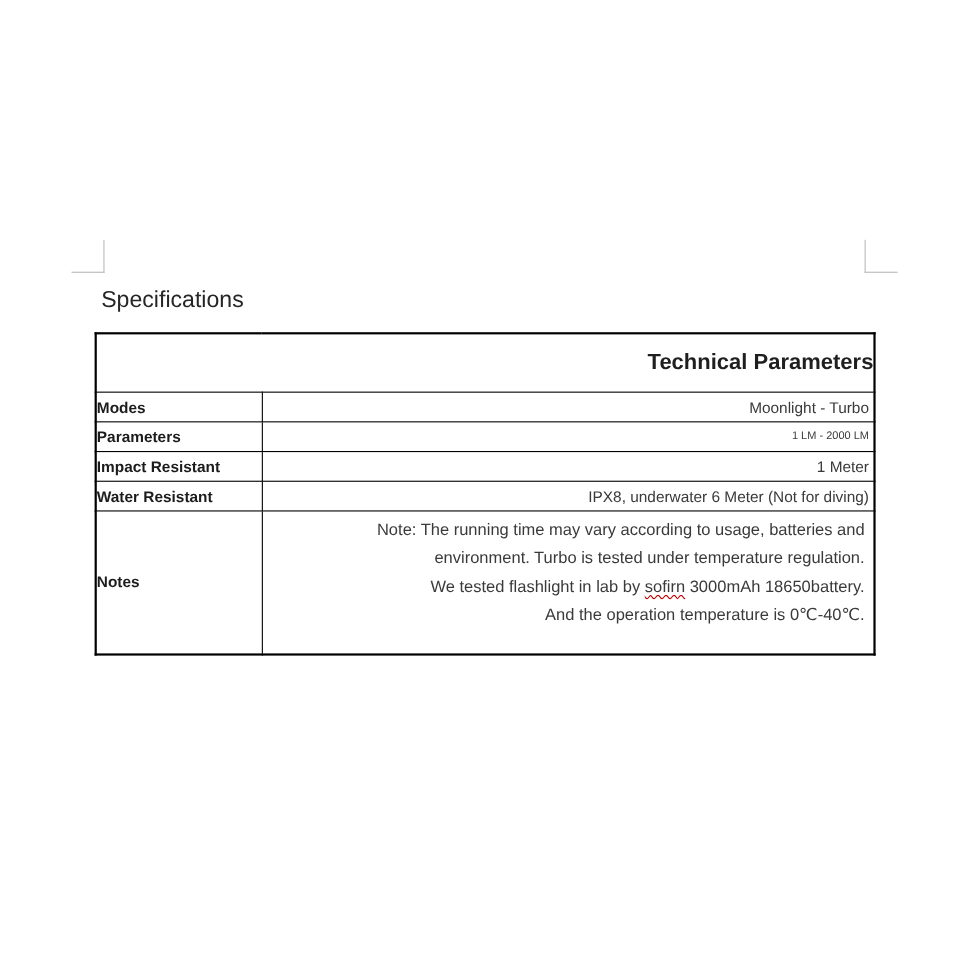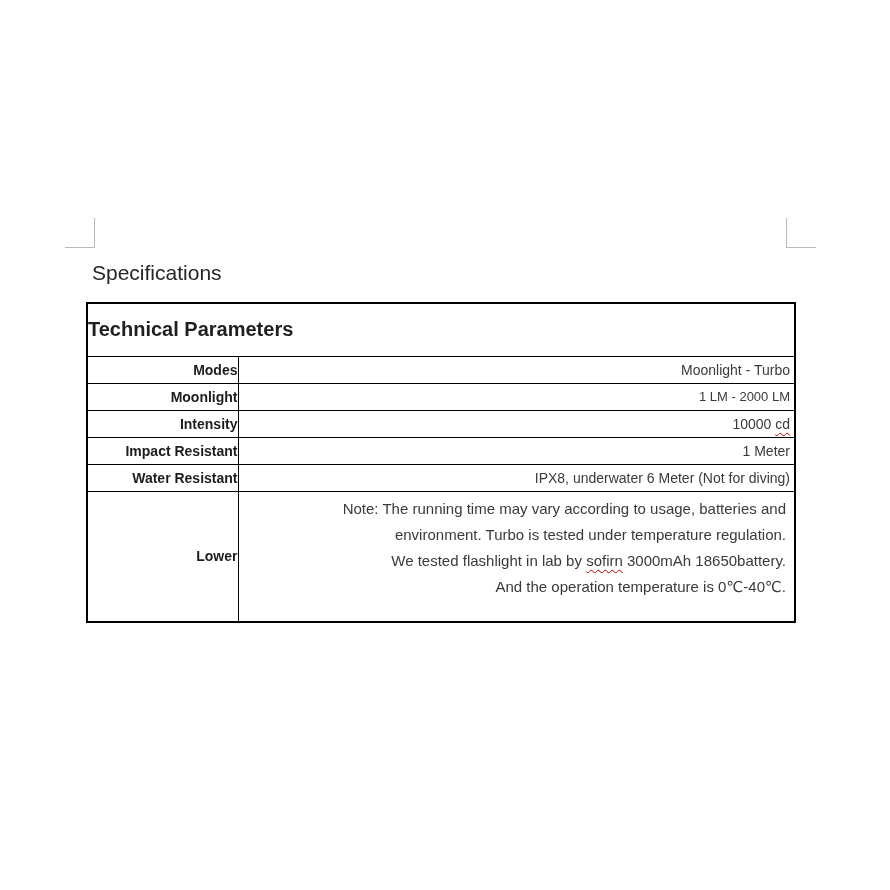--- a/index.html
+++ b/index.html
@@ -31,34 +31,34 @@
     border-collapse: collapse;
     table-layout: fixed;
     border: 2px solid var(--border);
   }
   table.spec-table th, table.spec-table td {
     border: 1px solid var(--border);
   }
   thead th.table-title {
     height: 53px;
     font-size: 20px; font-weight: 700; color: #1f1f1f;
-    text-align: left; vertical-align: middle;
+    text-align: right; vertical-align: middle;
   }
   col.label-col { width: 151px; }
   tbody th.row-label {
     font-size: 14px; font-weight: 700; color: var(--label);
-    text-align: right; vertical-align: middle;
+    text-align: left; vertical-align: middle;
   }
   tbody tr.data-row { height: 27px; }
   tbody td.row-value {
     font-size: 14px; color: var(--text);
     text-align: right; vertical-align: middle;
     padding: 1px 4px;
   }
-  tbody td.row-value.small { font-size: 13px; }
+  tbody td.row-value.small { font-size: 10px; }
   tbody tr.notes-row { height: 131px; }
   tbody td.notes-cell {
     vertical-align: top; text-align: right;
     padding: 4px 8px 4px 9px;
     font-size: 15px; color: var(--text); line-height: 26px;
   }
   .squiggle {
     text-decoration-line: underline;
     text-decoration-style: wavy;
     text-decoration-color: var(--squiggle);
@@ -84,37 +84,33 @@
       <tr>
         <th class="table-title" colspan="2">Technical Parameters</th>
       </tr>
     </thead>
     <tbody id="spec-rows">
         <tr class="data-row">
           <th class="row-label">Modes</th>
           <td class="row-value"><span>Moonlight - Turbo</span></td>
         </tr>
         <tr class="data-row">
-          <th class="row-label">Moonlight</th>
+          <th class="row-label">Parameters</th>
           <td class="row-value small"><span>1 LM - 2000 LM</span></td>
-        </tr>
-        <tr class="data-row">
-          <th class="row-label">Intensity</th>
-          <td class="row-value"><span>10000 </span><span class="squiggle">cd</span></td>
         </tr>
         <tr class="data-row">
           <th class="row-label">Impact Resistant</th>
           <td class="row-value"><span>1 Meter</span></td>
         </tr>
         <tr class="data-row">
           <th class="row-label">Water Resistant</th>
           <td class="row-value"><span>IPX8, underwater 6 Meter (Not for diving)</span></td>
         </tr>
         <tr class="notes-row">
-          <th class="row-label">Lower</th>
+          <th class="row-label">Notes</th>
           <td class="notes-cell">
             <div><span>Note: The running time may vary according to usage, batteries and</span></div>
             <div><span>environment. Turbo is tested under temperature regulation.</span></div>
             <div><span>We tested flashlight in lab by </span><span class="squiggle">sofirn</span><span> 3000mAh 18650battery.</span></div>
             <div><span>And the operation temperature is 0℃-40℃.</span></div>
           </td>
         </tr>
       </tbody>
   </table>
 </div>

